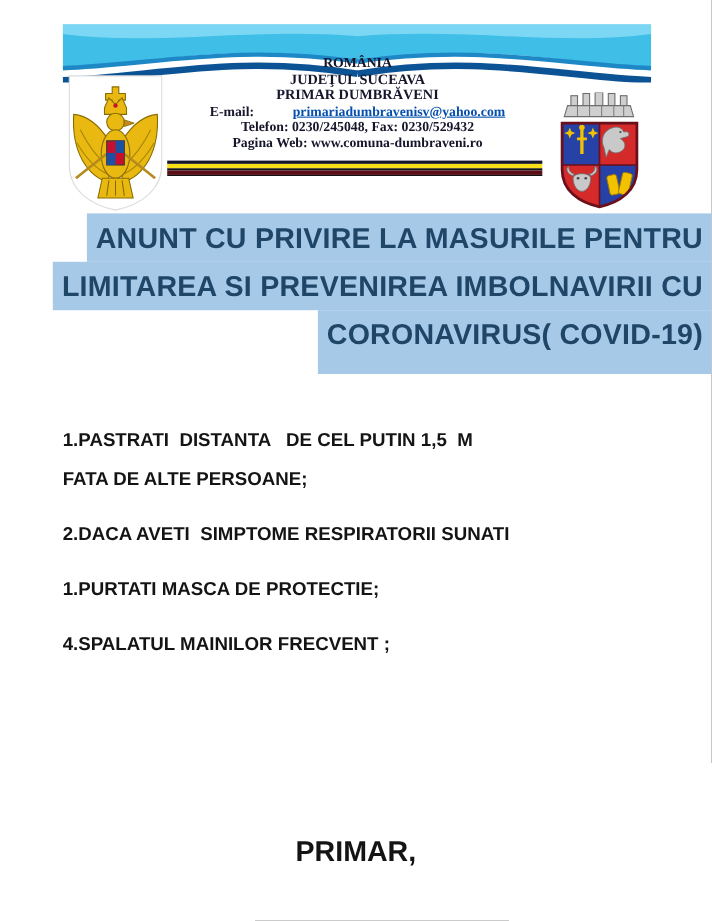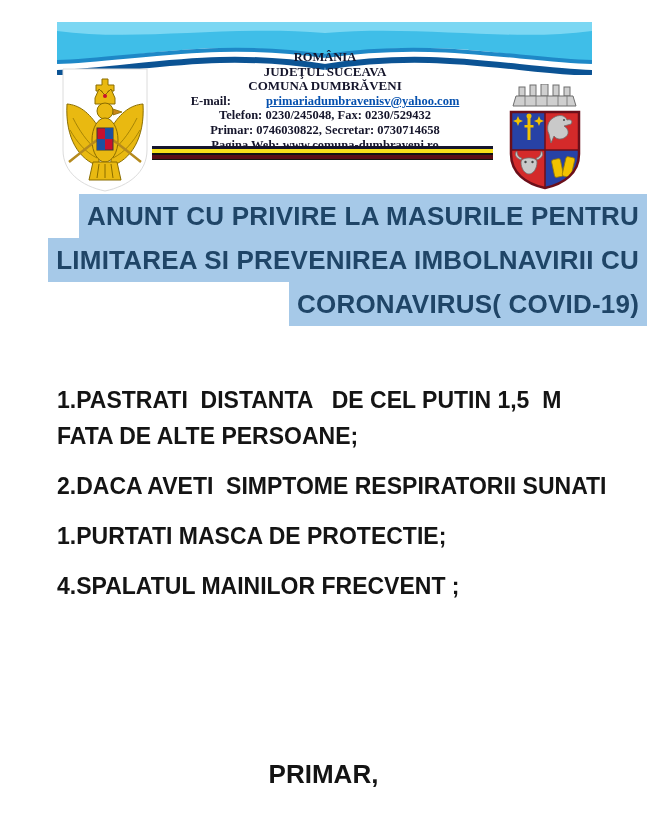--- a/index.html
+++ b/index.html
@@ -49,26 +49,26 @@
     letter-spacing:0.2px;
     color:var(--title_text);
   }
   .title-line { height:44px; }
   .title-line .hl {
     display:inline-block;
     line-height:44px;
     padding:0 8px;
     background:var(--highlight);
   }
-  .title-line .hl-tail { }
+  .title-line .hl-tail { padding-bottom:14px; }
 
   
   .measures {
     left:57px; top:382px; width:575px;
-    font-weight:bold; font-size:23px;
+    font-weight:bold; font-size:17px;
     color:var(--body_text);
   }
   .measure-item { margin-bottom:14px; }
   .measure-line { line-height:36px; white-space:pre; }
 
   
   .signature {
     left:0; top:756px; width:100%;
     text-align:center;
     font-weight:bold; font-size:26px;
@@ -161,24 +161,23 @@
         <rect x="61" y="73" width="9" height="20" rx="2" transform="rotate(13 65.5 83)"></rect>
       </g>
     </g>
     <path d="M42,28 V104 M8,66 H76" stroke="#6b0f1a" stroke-width="1.5" clip-path="url(#shieldClip)" fill="none"></path>
     <path d="M8,28 H76 V70 C76,89 61,100 42,104 C23,100 8,89 8,70 Z" fill="none" stroke="#6b0f1a" stroke-width="2.5"></path>
   </svg>
 
   <div class="abs org-block">
     <div>ROMÂNIA</div>
     <div class="big">JUDEŢUL SUCEAVA</div>
-    <div class="big">COMUNA DUMBRĂVENI</div>
+    <div class="big">PRIMAR DUMBRĂVENI</div>
     <div><span>E-mail:</span>&nbsp;<span class="email-link">primariadumbravenisv@yahoo.com</span></div>
     <div>Telefon: 0230/245048, Fax: 0230/529432</div>
-    <div>Primar: 0746030822, Secretar: 0730714658</div>
     <div>Pagina Web: www.comuna-dumbraveni.ro</div>
   </div>
 
   <div class="abs stripe">
     <div class="b1"></div>
     <div class="b2"></div>
     <div class="b3"></div>
     <div class="b4"></div>
     <div class="b5"></div>
   </div>

